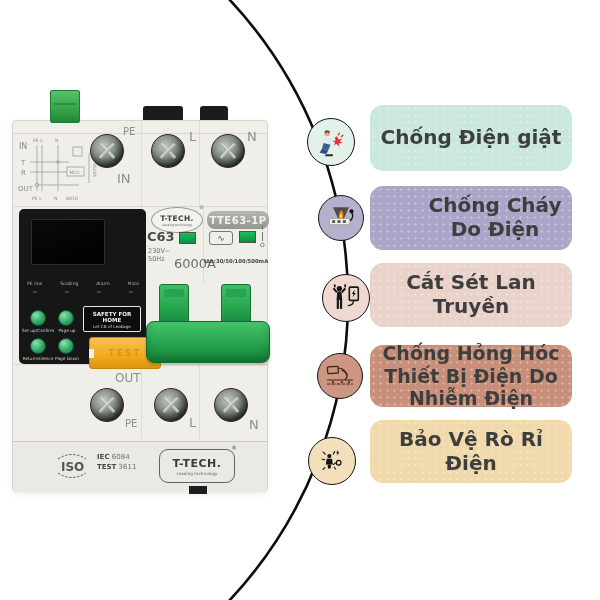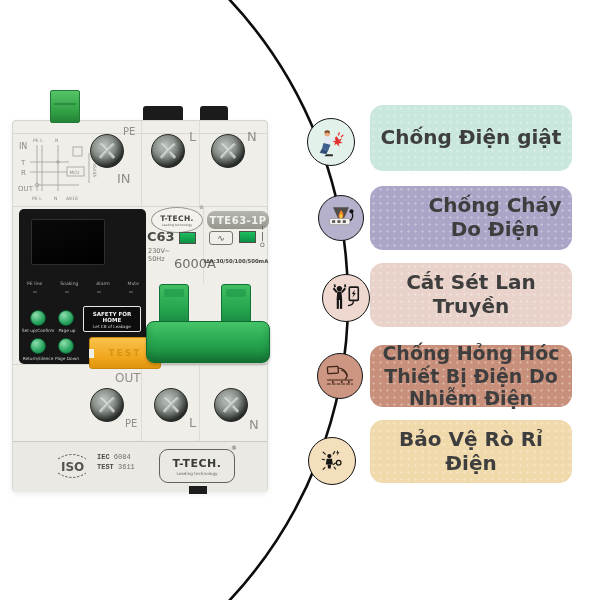--- a/index.html
+++ b/index.html
@@ -109,21 +109,21 @@
   }
   .toggle::before { content:""; position:absolute; left:4px; top:4px; right:4px; height:8px; background:#1b9447; border-radius:2px; opacity:.55; }
   .green-bar {
     position:absolute; left:133px; top:200px; width:124px; height:42px; border-radius:8px;
     background:linear-gradient(180deg,#45c468 0%,#2aa953 45%,#17863c 100%);
     border:1px solid #106b33; box-shadow:inset 0 -6px 8px rgba(0,0,0,.18), 0 2px 3px rgba(0,0,0,.2);
   }
 
   
   .footer-strip { position:absolute; left:0; top:320px; width:254px; height:51px; background:#ebe9e3; border-top:1px solid #ccc9c1; border-radius:0 0 4px 4px; }
-  .cert-line { font-size:7px; color:#6d6d67; line-height:1.45; white-space:nowrap;font-family:Liberation Mono, monospace; }
+  .cert-line { font-size:7px; color:#6d6d67; line-height:1.45; white-space:nowrap; }
   .cert-line b { color:#4a4a46; }
   .footer-logo {
     position:absolute; left:146px; top:7px; width:76px; height:34px; border:1.6px solid #63635d; border-radius:9px;
     display:flex; flex-direction:column; align-items:center; justify-content:center; 
   }
   .footer-logo .b1 { font-size:11px; font-weight:bold; color:#3b3b37; letter-spacing:.5px; }
   .footer-logo .b2 { font-size:4.2px; color:#6a6a64; margin-top:1px; }
   .footer-logo .reg { position:absolute; right:-3px; top:-6px; font-size:6px; color:#55554f; }
   .notch { position:absolute; left:176px; top:44px; width:18px; height:8px; background:#1d1d1d; }
 

